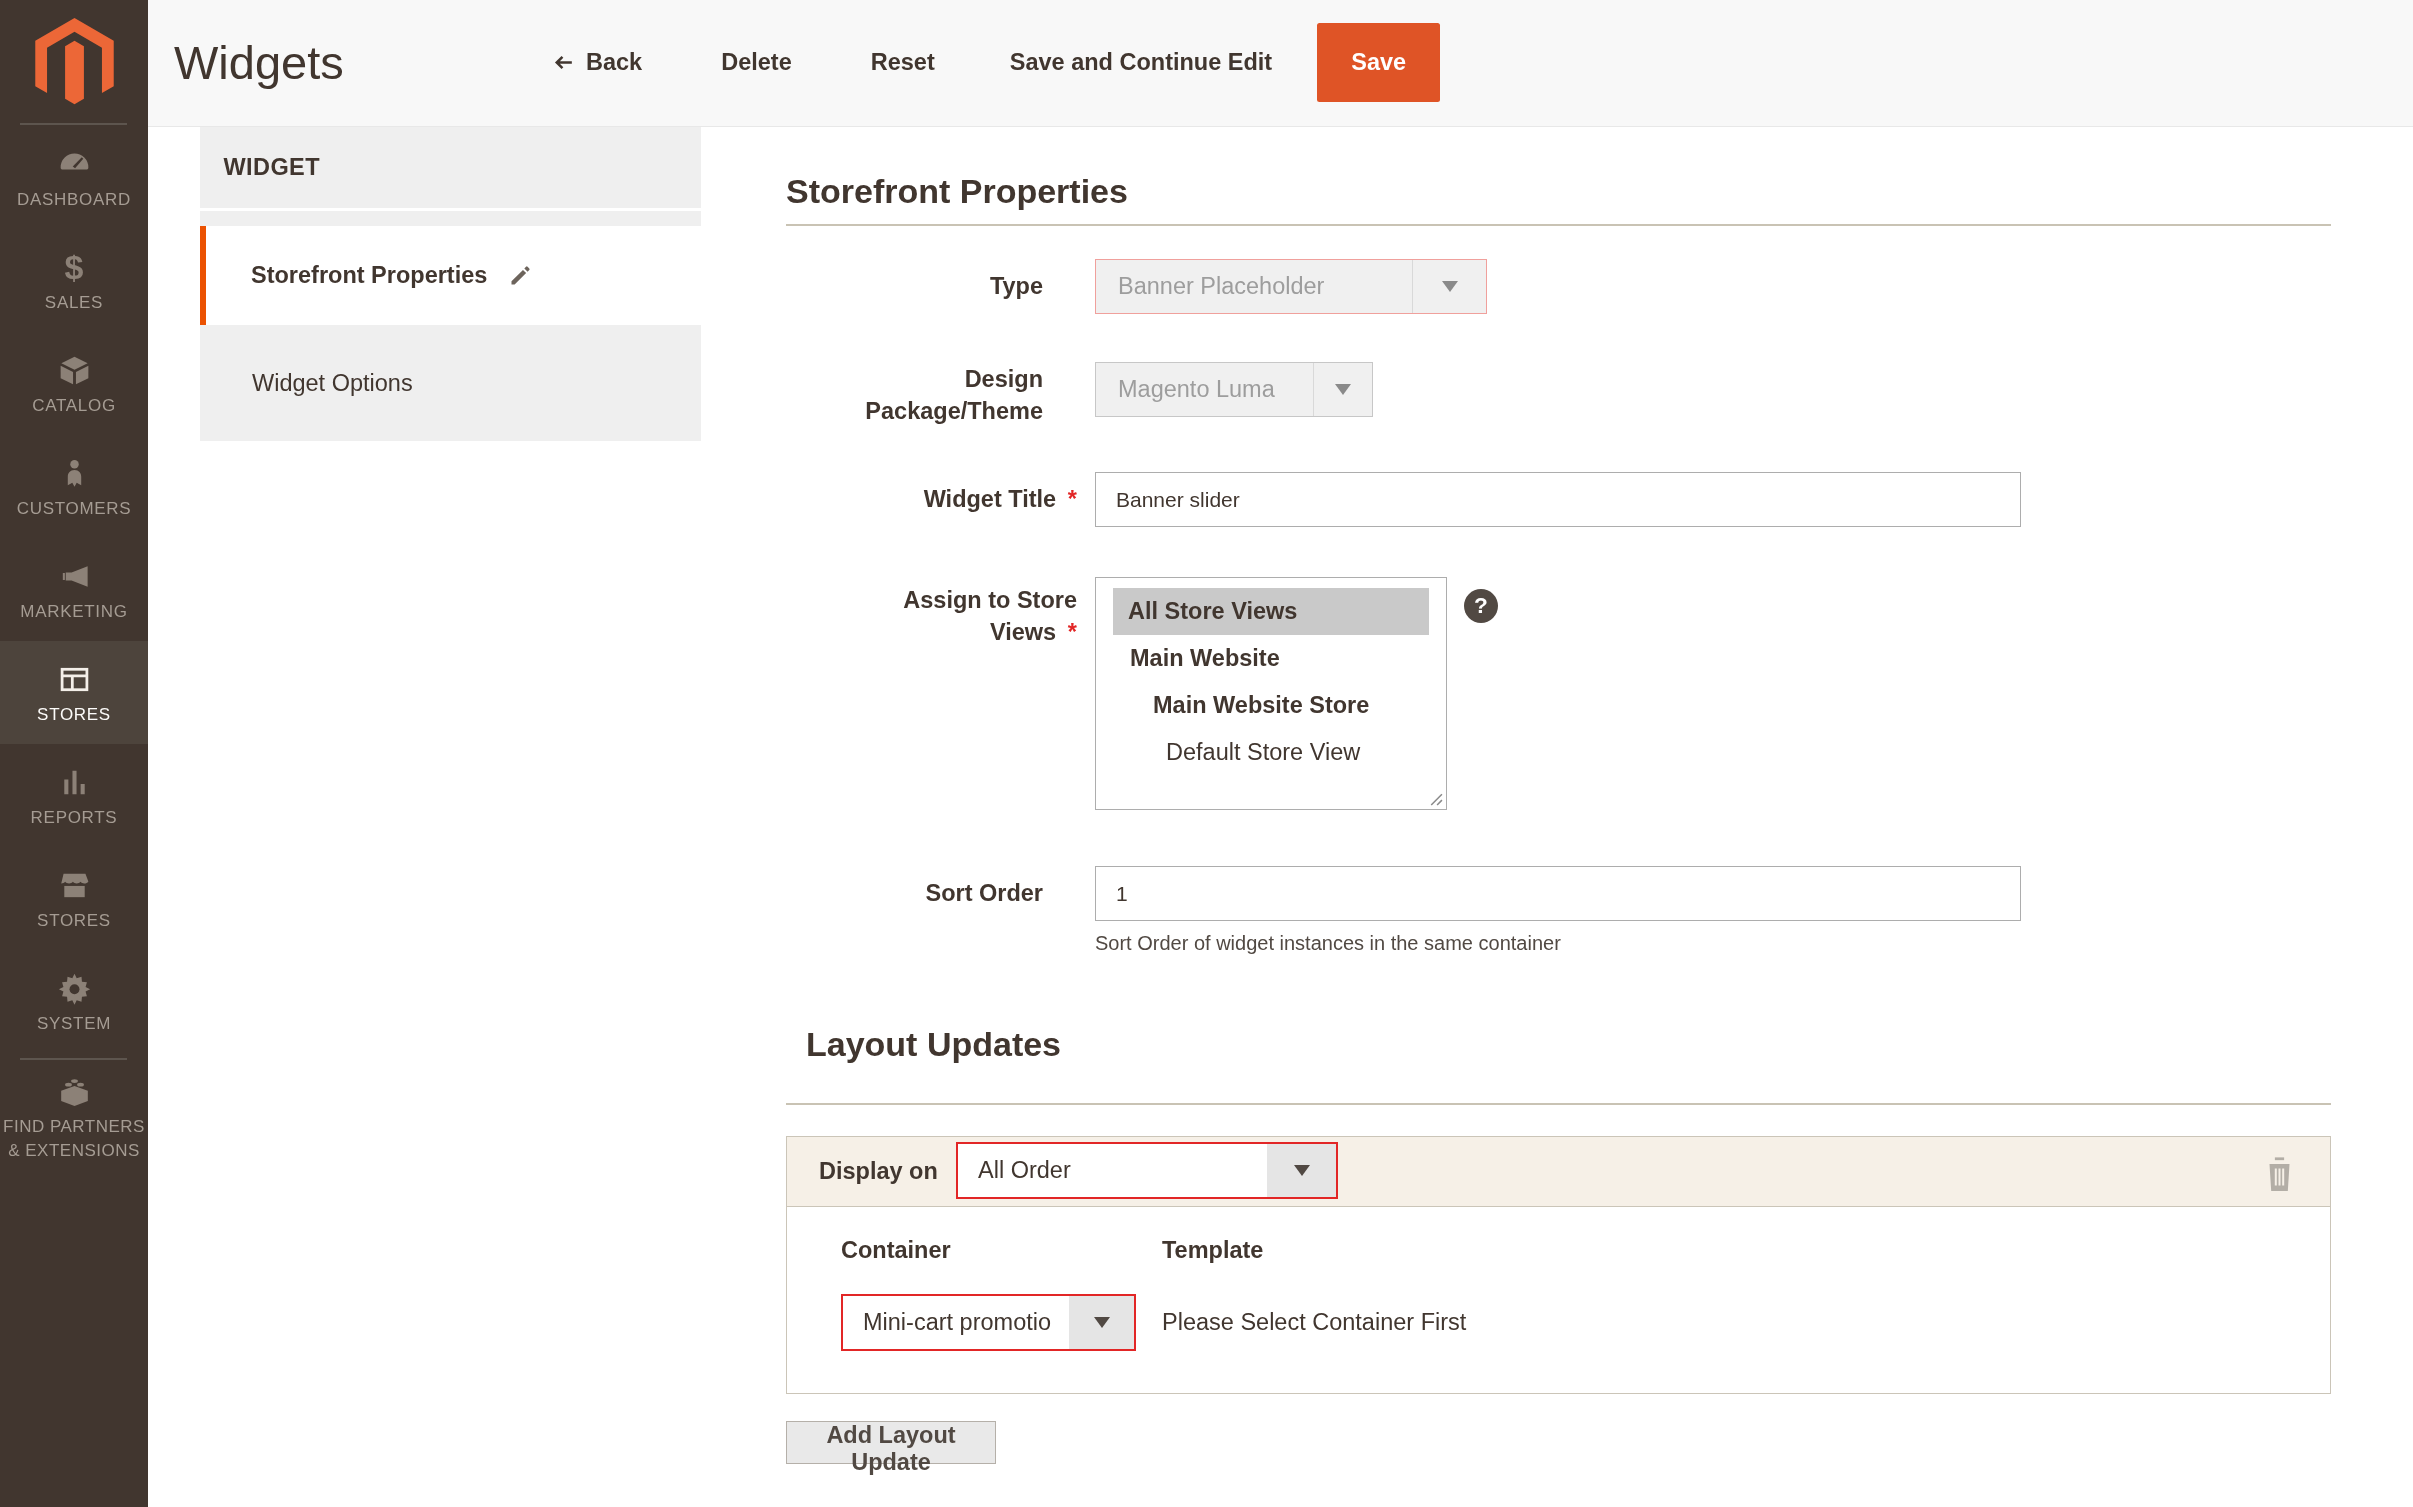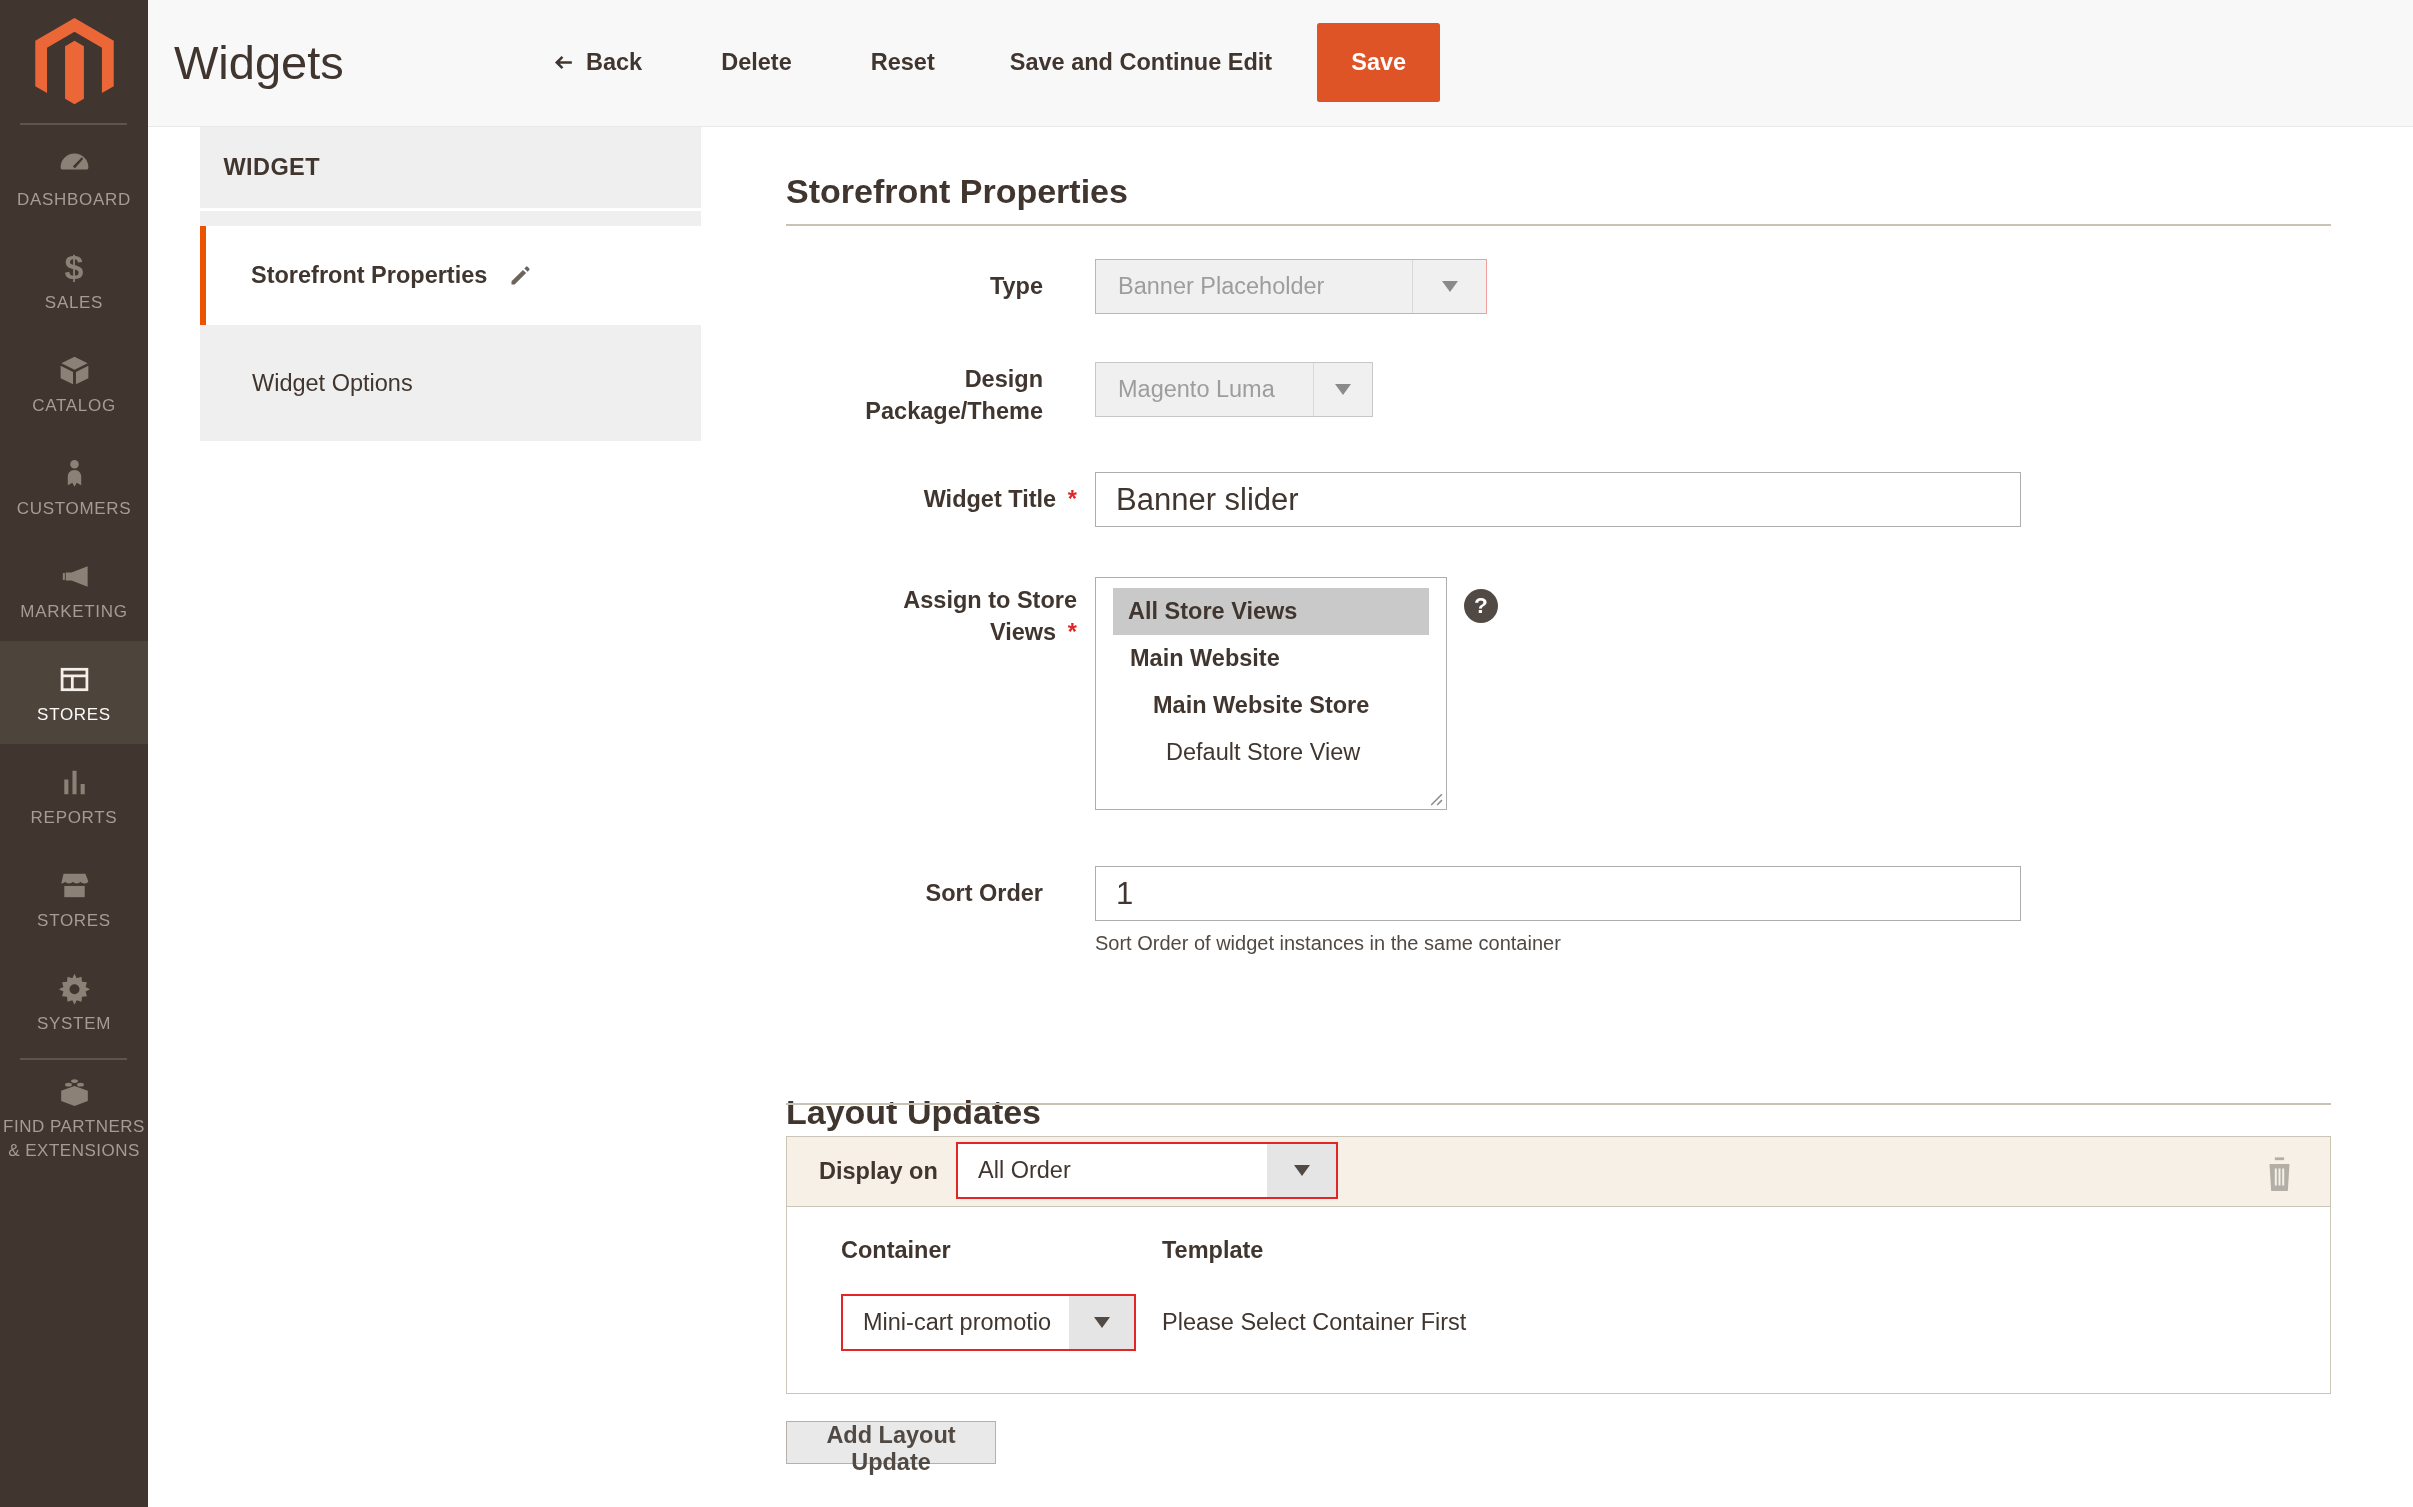--- a/index.html
+++ b/index.html
@@ -65,37 +65,37 @@
   .sel-type .sel-arrow { width:74px; }
   .sel-design { left:309px; top:235px; width:278px; }
   .sel-design .sel-arrow { width:59px; }
   .lab-type { top:132px; line-height:55px; }
   .lab-design { top:232px; padding-top:4.2px; }
   .lab-wtitle { top:345px; line-height:55px; }
   .lab-assign { top:457px; }
   .lab-sort { top:739px; line-height:55px; }
   .nreq { padding-right:34px; }
   .txt { position:absolute; left:309px; width:926px; height:55px; border:1.7px solid #adadad; background:#fff;
-    font-size:31px; color:#41362f; padding:0 20px; font-family:inherit; }
+    font-size:21px; color:#41362f; padding:0 20px; font-family:inherit; }
   .txt-wtitle { top:345px; }
   .txt-sort { top:739px; }
   .multi { position:absolute; left:309px; top:450px; width:352px; height:233px; border:1.7px solid #adadad;
     background:#fff; padding-top:10px; overflow:hidden; cursor:default; }
   .opt { height:47px; line-height:47px; font-size:23.5px; color:#41362f; white-space:nowrap; }
   .opt.selected { background:#c9c9c9; margin:0 17px; padding-left:15px;font-weight:bold; }
   .opt.i0 { padding-left:34px; }
   .opt.b  { font-weight:700; }
   .opt.i1 { padding-left:57px; }
   .opt.i2 { padding-left:70px; }
   .resize-handle { position:absolute; right:3.4px; bottom:3.4px; width:15px; height:15px; cursor:nwse-resize; }
   .help { position:absolute; left:678px; top:462px; width:34px; height:34px; border-radius:50%; background:#514943;
     color:#fff; font-size:22.6px; font-weight:700; display:flex; align-items:center; justify-content:center; cursor:pointer; }
   .note { position:absolute; left:309px; top:805px; font-size:20px; color:#514943; }
   .h2-1 { top:45px; } .rule-1 { top:97px; }
-  .h2-2 { top:966px; } .rule-2 { top:976px; }
+  .h2-2 { top:898px;margin-left:20px; } .rule-2 { top:976px; }
 
   
   .card { position:absolute; left:0; top:1009px; width:1545px; border:1.7px solid #cbc5b8; }
   .card-head { height:70px; background:#f6f0e7; border-bottom:1.7px solid #cbc5b8; position:relative;
     display:flex; align-items:center; }
   .disp-label { margin-left:32px; font-size:23.5px; font-weight:600; color:#41362f; }
   .red-select { display:flex; height:57px; border:2.5px solid #e22626; background:#fff; cursor:pointer; }
   .red-select .sel-text { flex:1; display:flex; align-items:center; padding-left:20px; font-size:23.5px; color:#41362f; white-space:nowrap; overflow:hidden; }
   .red-select .sel-arrow { display:flex; align-items:center; justify-content:center; background:#e5e5e5; }
   .red-select .tri { border-top-color:#514943; }

